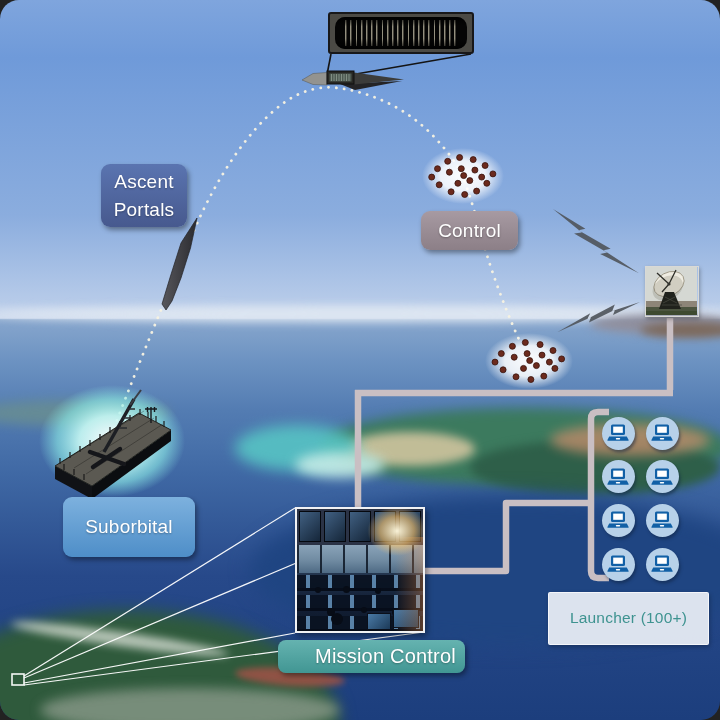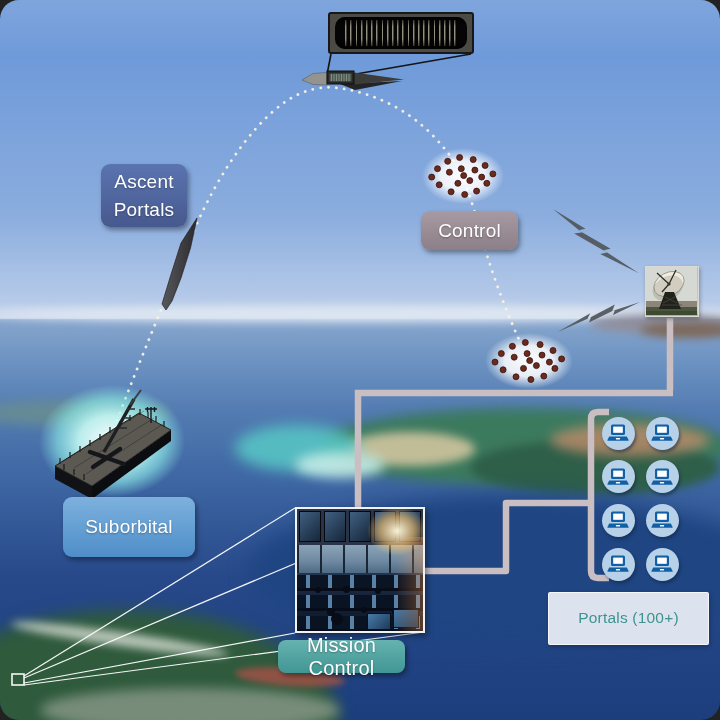--- a/index.html
+++ b/index.html
@@ -15,22 +15,22 @@
     position:absolute;color:#fff;text-align:center;border-radius:9px;
     box-shadow:2px 3px 5px rgba(0,0,0,.38);display:flex;flex-direction:column;
     justify-content:center;text-shadow:0 1px 2px rgba(0,0,0,.3);letter-spacing:.2px;
   }
   #label-ascent{left:101px;top:164px;width:86px;height:63px;font-size:19px;line-height:1.45;
     background:linear-gradient(180deg,var(--ascent_label_top),var(--ascent_label_bottom));}
   #label-chipsats{left:421px;top:211px;width:97px;height:39px;font-size:19px;
     background:linear-gradient(180deg,var(--chipsats_label_top),var(--chipsats_label_bottom));}
   #label-suborbital{left:50px;top:497px;width:132px;height:60px;font-size:19px;line-height:1.5;
     background:linear-gradient(180deg,var(--suborbital_label_top),var(--suborbital_label_bottom));margin-left:13px;}
-  #label-mission{left:278px;top:640px;width:127px;height:33px;font-size:20px;border-radius:8px;
-    background:linear-gradient(180deg,var(--mission_label_top),var(--mission_label_bottom));}
+  #label-mission{left:278px;top:640px;width:159px;height:33px;font-size:20px;border-radius:8px;
+    background:linear-gradient(180deg,var(--mission_label_top),var(--mission_label_bottom));padding-left:28px;}
   #portals-box{left:548px;top:592px;width:159px;height:51px;font-size:15.5px;line-height:1.55;
     background:rgba(235,239,246,.93);color:var(--portals_text);border:1px solid rgba(255,255,255,.7);
     box-shadow:1px 2px 4px rgba(0,0,0,.25);border-radius:2px;text-shadow:none;}
   
   #deployer-inset{position:absolute;left:328px;top:12px;width:146px;height:42px;box-sizing:border-box;
     background:#4b4a45;border:2.5px solid #18181a;border-radius:3px;}
   #deployer-inset .cavity{position:absolute;inset:3px 5px;background:#050505;border-radius:10px;overflow:hidden;}
   #deployer-inset .slots{position:absolute;inset:3px 9px;
     background:repeating-linear-gradient(90deg,#050505 0 1.2px,#94907f 1.2px 2.2px,#45423a 2.2px 3px,#050505 3px 5.2px);}
   #deployer-inset .fade{position:absolute;inset:0;
@@ -343,16 +343,16 @@
   <div class="label" id="label-chipsats">
     <span>Control</span>
   </div>
   <div class="label" id="label-suborbital">
     <span>Suborbital</span>
   </div>
   <div class="label" id="label-mission">
     <span>Mission Control</span>
   </div>
   <div class="label" id="portals-box">
-    <span>Portals (100+)</span>
+    <span>Launcher (100+)</span>
   </div>
 
 </div>
 
 </body></html>

